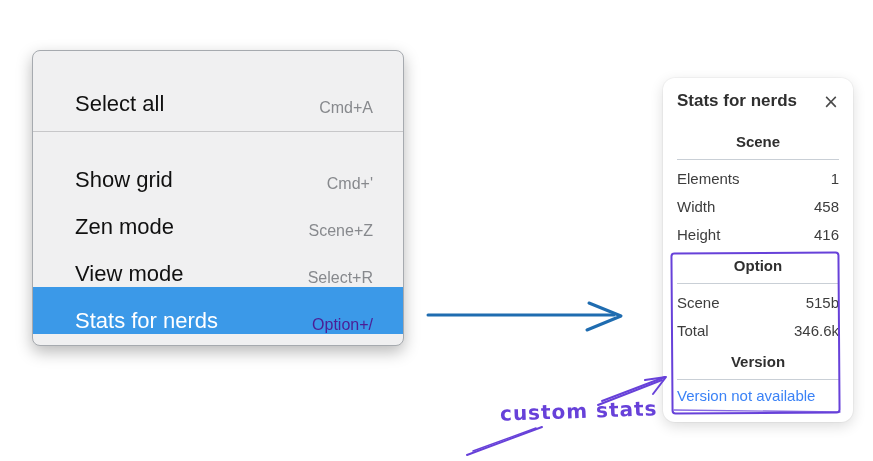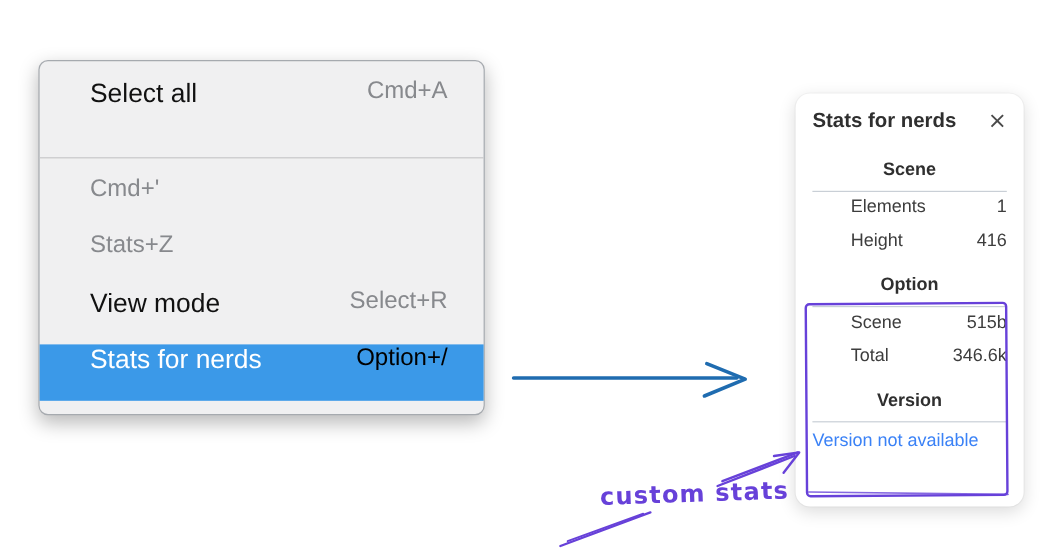--- a/index.html
+++ b/index.html
@@ -15,30 +15,30 @@
     background:#f0f0f1;
     border:1px solid #a6aaaf;
     border-radius:8px;
     box-shadow:0 6px 16px rgba(0,0,0,0.28);
     box-sizing:border-box;
   }
   .menu-section{padding:14px 0;}
   .menu-section.top{border-bottom:1px solid #c7c7c9;height:52px;}
   .menu-item{
     height:47px;
-    display:flex;align-items:flex-start;justify-content:space-between;
+    display:flex;align-items:flex-end;justify-content:space-between;
     padding:0 30px 0 42px;
     cursor:default;
   }
   .menu-section.top .menu-item{height:52px;}
   .mi-label{font-size:22px;color:#111;}
-  .mi-shortcut{font-size:20px;color:#87898d;}
+  .mi-shortcut{font-size:16px;color:#87898d;}
   .menu-item.selected{background:#3b99e8;}
   .menu-item.selected .mi-label{color:#ffffff;}
-  .menu-item.selected .mi-shortcut{color:#000000;}
+  .menu-item.selected .mi-shortcut{color:#4c1d95;}
 
   
   .panel{
     position:absolute;left:663px;top:78px;width:190px;height:344px;
     background:#ffffff;
     border-radius:12px;
     box-shadow:0 4px 14px rgba(0,0,0,0.14), 0 0 0 1px rgba(0,0,0,0.03);
     box-sizing:border-box;
     padding:12px 14px 12px 14px;
     color:#3d3d3d;
@@ -49,22 +49,22 @@
     font-size:19px;line-height:19px;color:#4a4a4a;cursor:pointer;
     font-family:"DejaVu Sans",sans-serif;
   }
   .sec-title{
     margin-top:20px;height:20px;line-height:20px;
     text-align:center;font-size:15px;font-weight:bold;color:#2f2f2f;
   }
   .sec-title.tight{margin-top:8px;}
   .rule{height:1px;background:#c9cfd6;margin:7px 0 4px 0;}
   .stat-row{
-    height:28px;display:flex;align-items:flex-start;justify-content:space-between;
-    font-size:15px;color:#3d3d3d;margin-left:32px;
+    height:28px;display:flex;align-items:center;justify-content:space-between;
+    font-size:15px;color:#3d3d3d;
   }
   .version-note{
     margin-top:4px;height:24px;line-height:24px;
     font-size:15px;color:#3b82f6;white-space:nowrap;
   }
 
   
   .annotation-text{
     position:absolute;left:500px;top:399px;width:160px;
     font-size:20px;font-weight:bold;letter-spacing:1px;
@@ -84,24 +84,26 @@
 
 <div class="menu">
   <div class="menu-section top">
     <div class="menu-item">
       <span class="mi-label">Select all</span>
       <span class="mi-shortcut">Cmd+A</span>
     </div>
   </div>
   <div class="menu-section">
     <div class="menu-item">
+      <span class="mi-label">Show grid</span>
       <span class="mi-shortcut">Cmd+'</span>
     </div>
     <div class="menu-item">
-      <span class="mi-shortcut">Stats+Z</span>
+      <span class="mi-label">Zen mode</span>
+      <span class="mi-shortcut">Scene+Z</span>
     </div>
     <div class="menu-item">
       <span class="mi-label">View mode</span>
       <span class="mi-shortcut">Select+R</span>
     </div>
     <div class="menu-item selected">
       <span class="mi-label">Stats for nerds</span>
       <span class="mi-shortcut">Option+/</span>
     </div>
   </div>
@@ -111,20 +113,24 @@
   <div class="panel-header">
     <span class="panel-title">Stats for nerds</span>
     <span class="panel-close">×</span>
   </div>
 
   <div class="sec-title">Scene</div>
   <div class="rule"></div>
   <div class="stat-row">
     <span>Elements</span>
     <span>1</span>
+  </div>
+  <div class="stat-row">
+    <span>Width</span>
+    <span>458</span>
   </div>
   <div class="stat-row">
     <span>Height</span>
     <span>416</span>
   </div>
 
   <div class="sec-title tight">Option</div>
   <div class="rule"></div>
   <div class="stat-row">
     <span>Scene</span>

